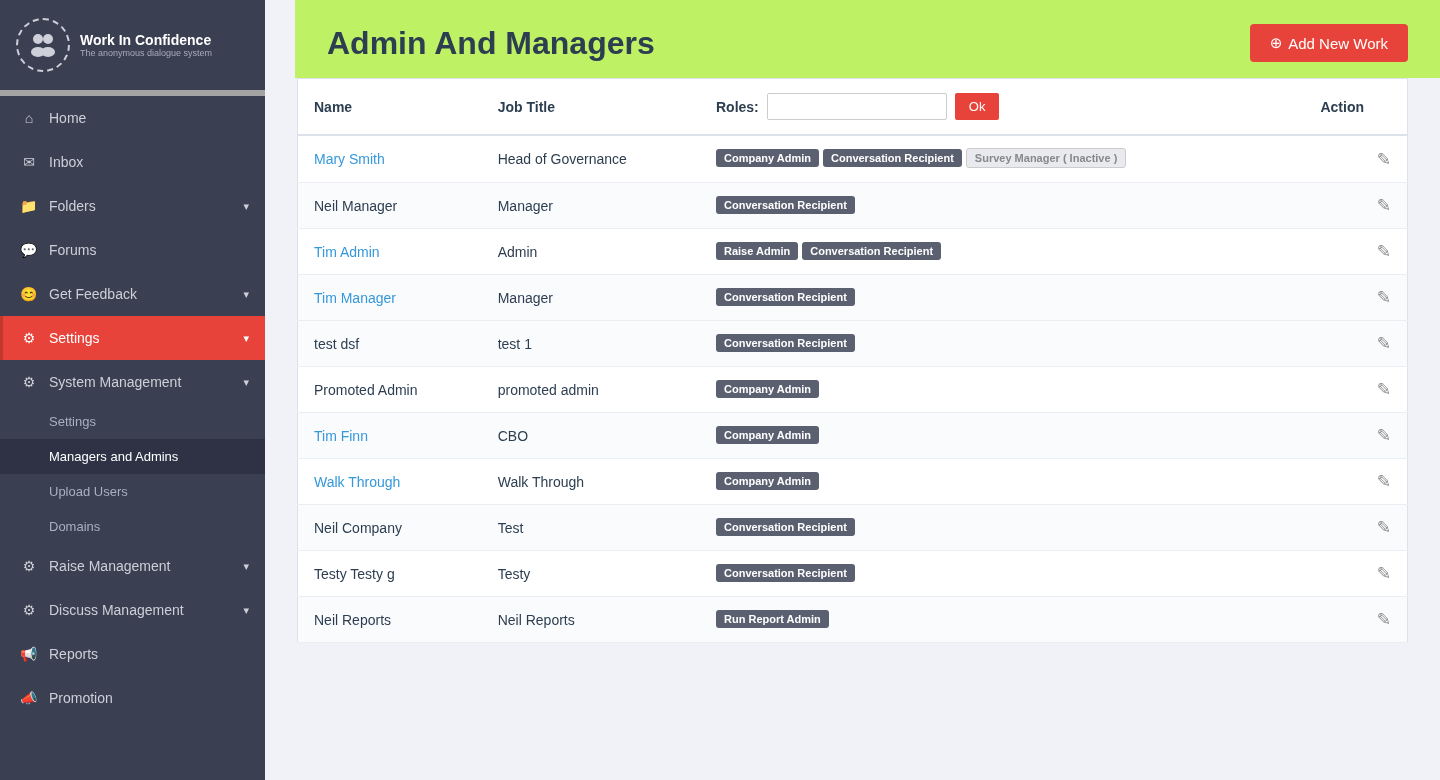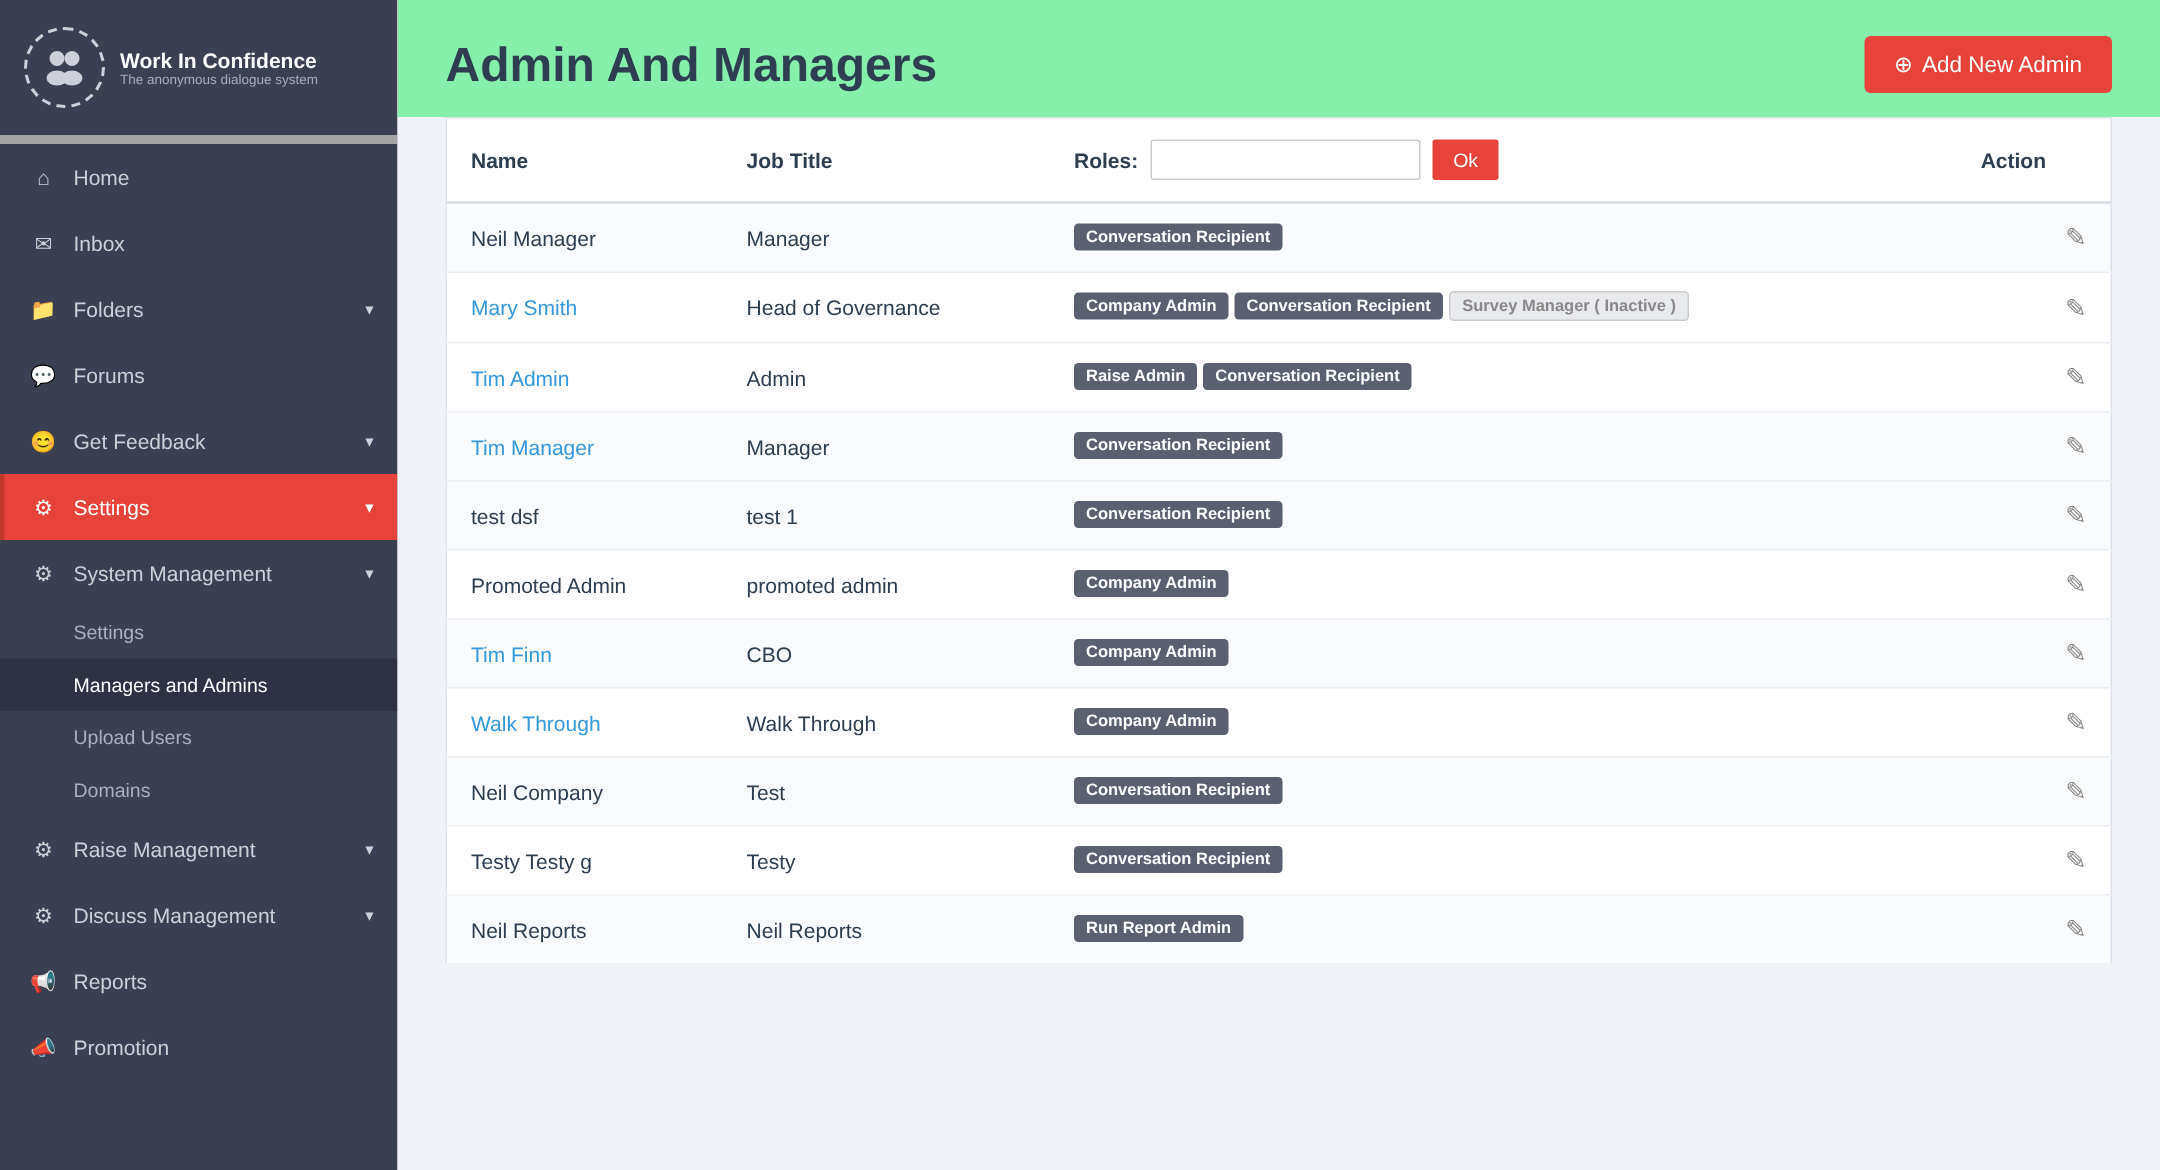--- a/index.html
+++ b/index.html
@@ -68,21 +68,22 @@
       display: flex;
       flex-direction: column;
       background: #f0f2f7;
       overflow: hidden;
     }
     #page-header {
       padding: 24px 32px 16px;
       display: flex;
       align-items: flex-end;
       justify-content: space-between;
-      background: #86efac;
+      background: #bef264;
+      margin-left: 30px;
     }
     #page-title {
       font-size: 32px;
       font-weight: 700;
       color: #2c3e50;
     }
     #add-user-btn {
       background: #e8433a;
       color: #fff;
       border: none;
@@ -248,51 +249,51 @@
         <span>Promotion</span>
       </div>
     </div>
 </nav>
 
 <div id="main">
   <div id="page-header">
     <h1 id="page-title">Admin And Managers</h1>
     <button id="add-user-btn">
       <span>⊕</span>
-      <span>Add New Admin</span>
+      <span>Add New Work</span>
     </button>
   </div>
 
   <div id="table-container">
     <table>
       <thead>
         <tr>
           <th>Name</th>
           <th>Job Title</th>
           <th>
             <div class="roles-header">
               <span>Roles:</span>
               <input class="roles-filter-input" type="text" placeholder="" style="">
               <button class="roles-ok-btn">Ok</button>
             </div>
           </th>
           <th style="text-align:left;">Action</th>
         </tr>
       </thead>
       <tbody id="table-body">
-      <tr style="background: rgb(250, 251, 253);">
-            <td class="td-name-plain">Neil Manager</td>
-            <td>Manager</td>
-            <td><span class="badge badge-dark">Conversation Recipient</span></td>
-            <td style="text-align: right;"><span class="action-icon">✎</span></td>
-          </tr>
-          <tr style="background: rgb(255, 255, 255);">
+      <tr style="background: rgb(255, 255, 255);">
             <td><span class="td-name-link">Mary Smith</span></td>
             <td>Head of Governance</td>
             <td><span class="badge badge-dark">Company Admin</span><span class="badge badge-dark">Conversation Recipient</span><span class="badge badge-inactive">Survey Manager ( Inactive )</span></td>
+            <td style="text-align: right;"><span class="action-icon">✎</span></td>
+          </tr>
+          <tr style="background: rgb(250, 251, 253);">
+            <td class="td-name-plain">Neil Manager</td>
+            <td>Manager</td>
+            <td><span class="badge badge-dark">Conversation Recipient</span></td>
             <td style="text-align: right;"><span class="action-icon">✎</span></td>
           </tr>
           <tr style="background: rgb(255, 255, 255);">
             <td><span class="td-name-link">Tim Admin</span></td>
             <td>Admin</td>
             <td><span class="badge badge-dark">Raise Admin</span><span class="badge badge-dark">Conversation Recipient</span></td>
             <td style="text-align: right;"><span class="action-icon">✎</span></td>
           </tr>
           <tr style="background: rgb(250, 251, 253);">
             <td><span class="td-name-link">Tim Manager</span></td>

